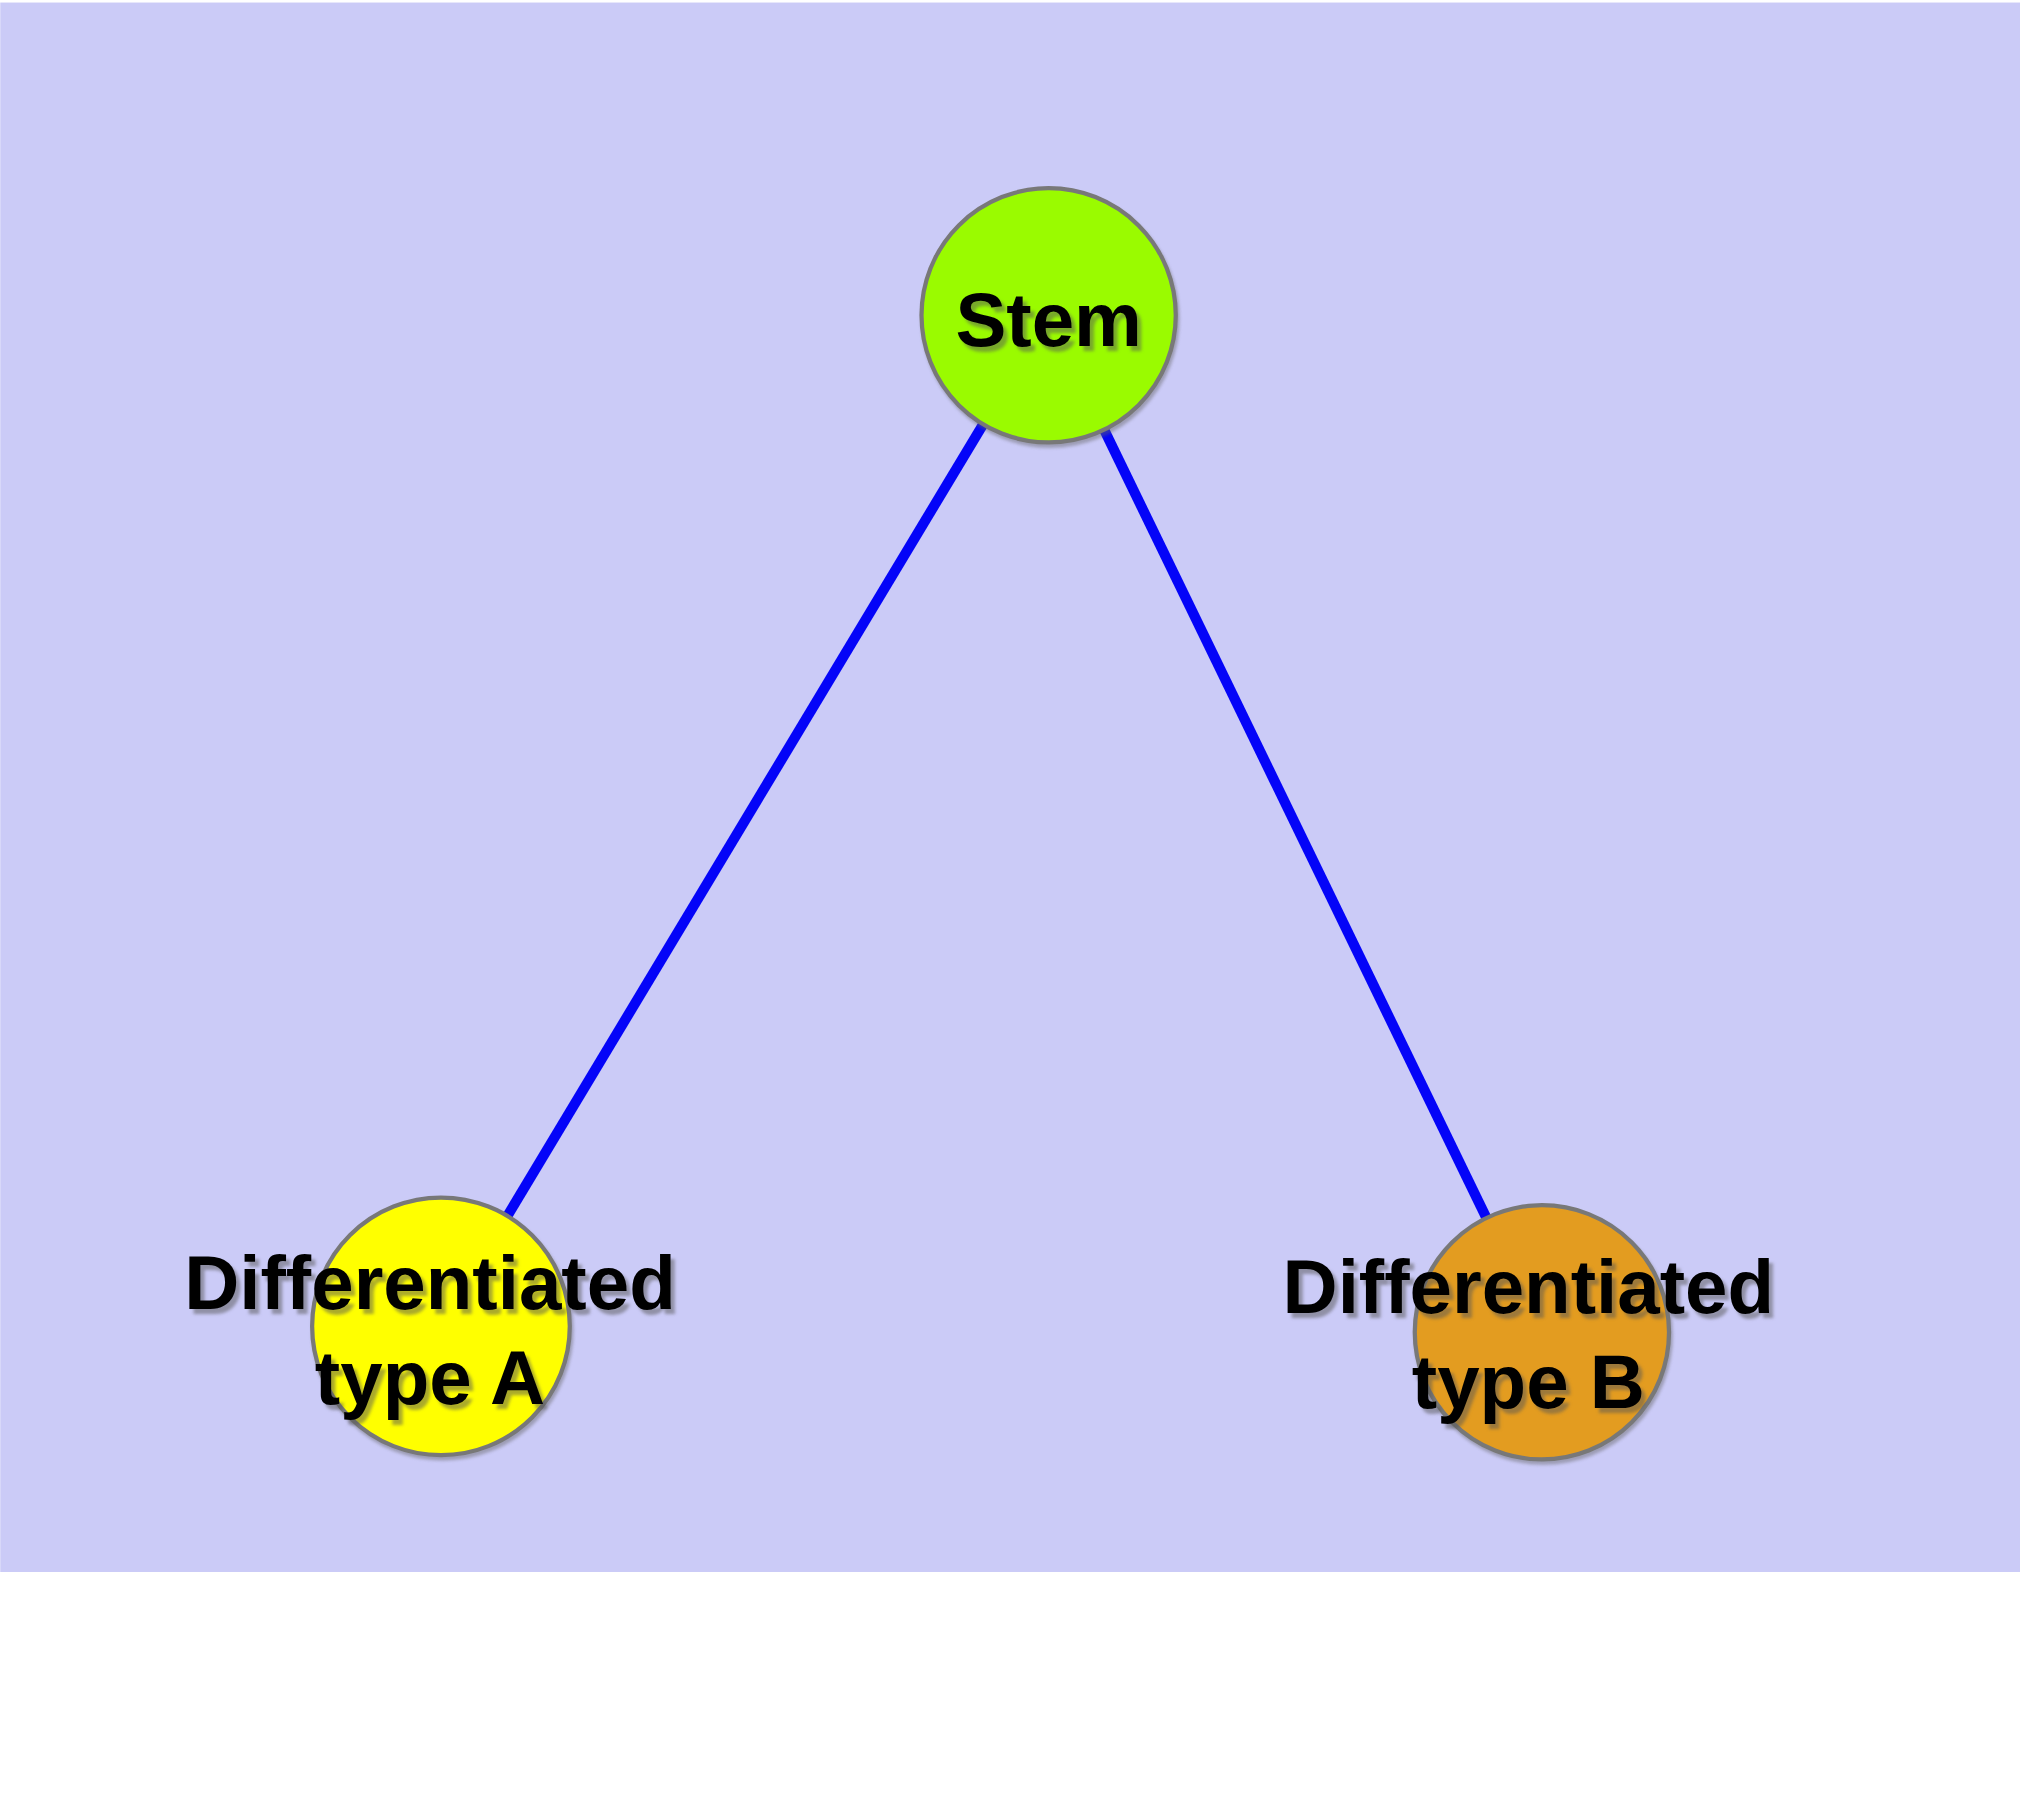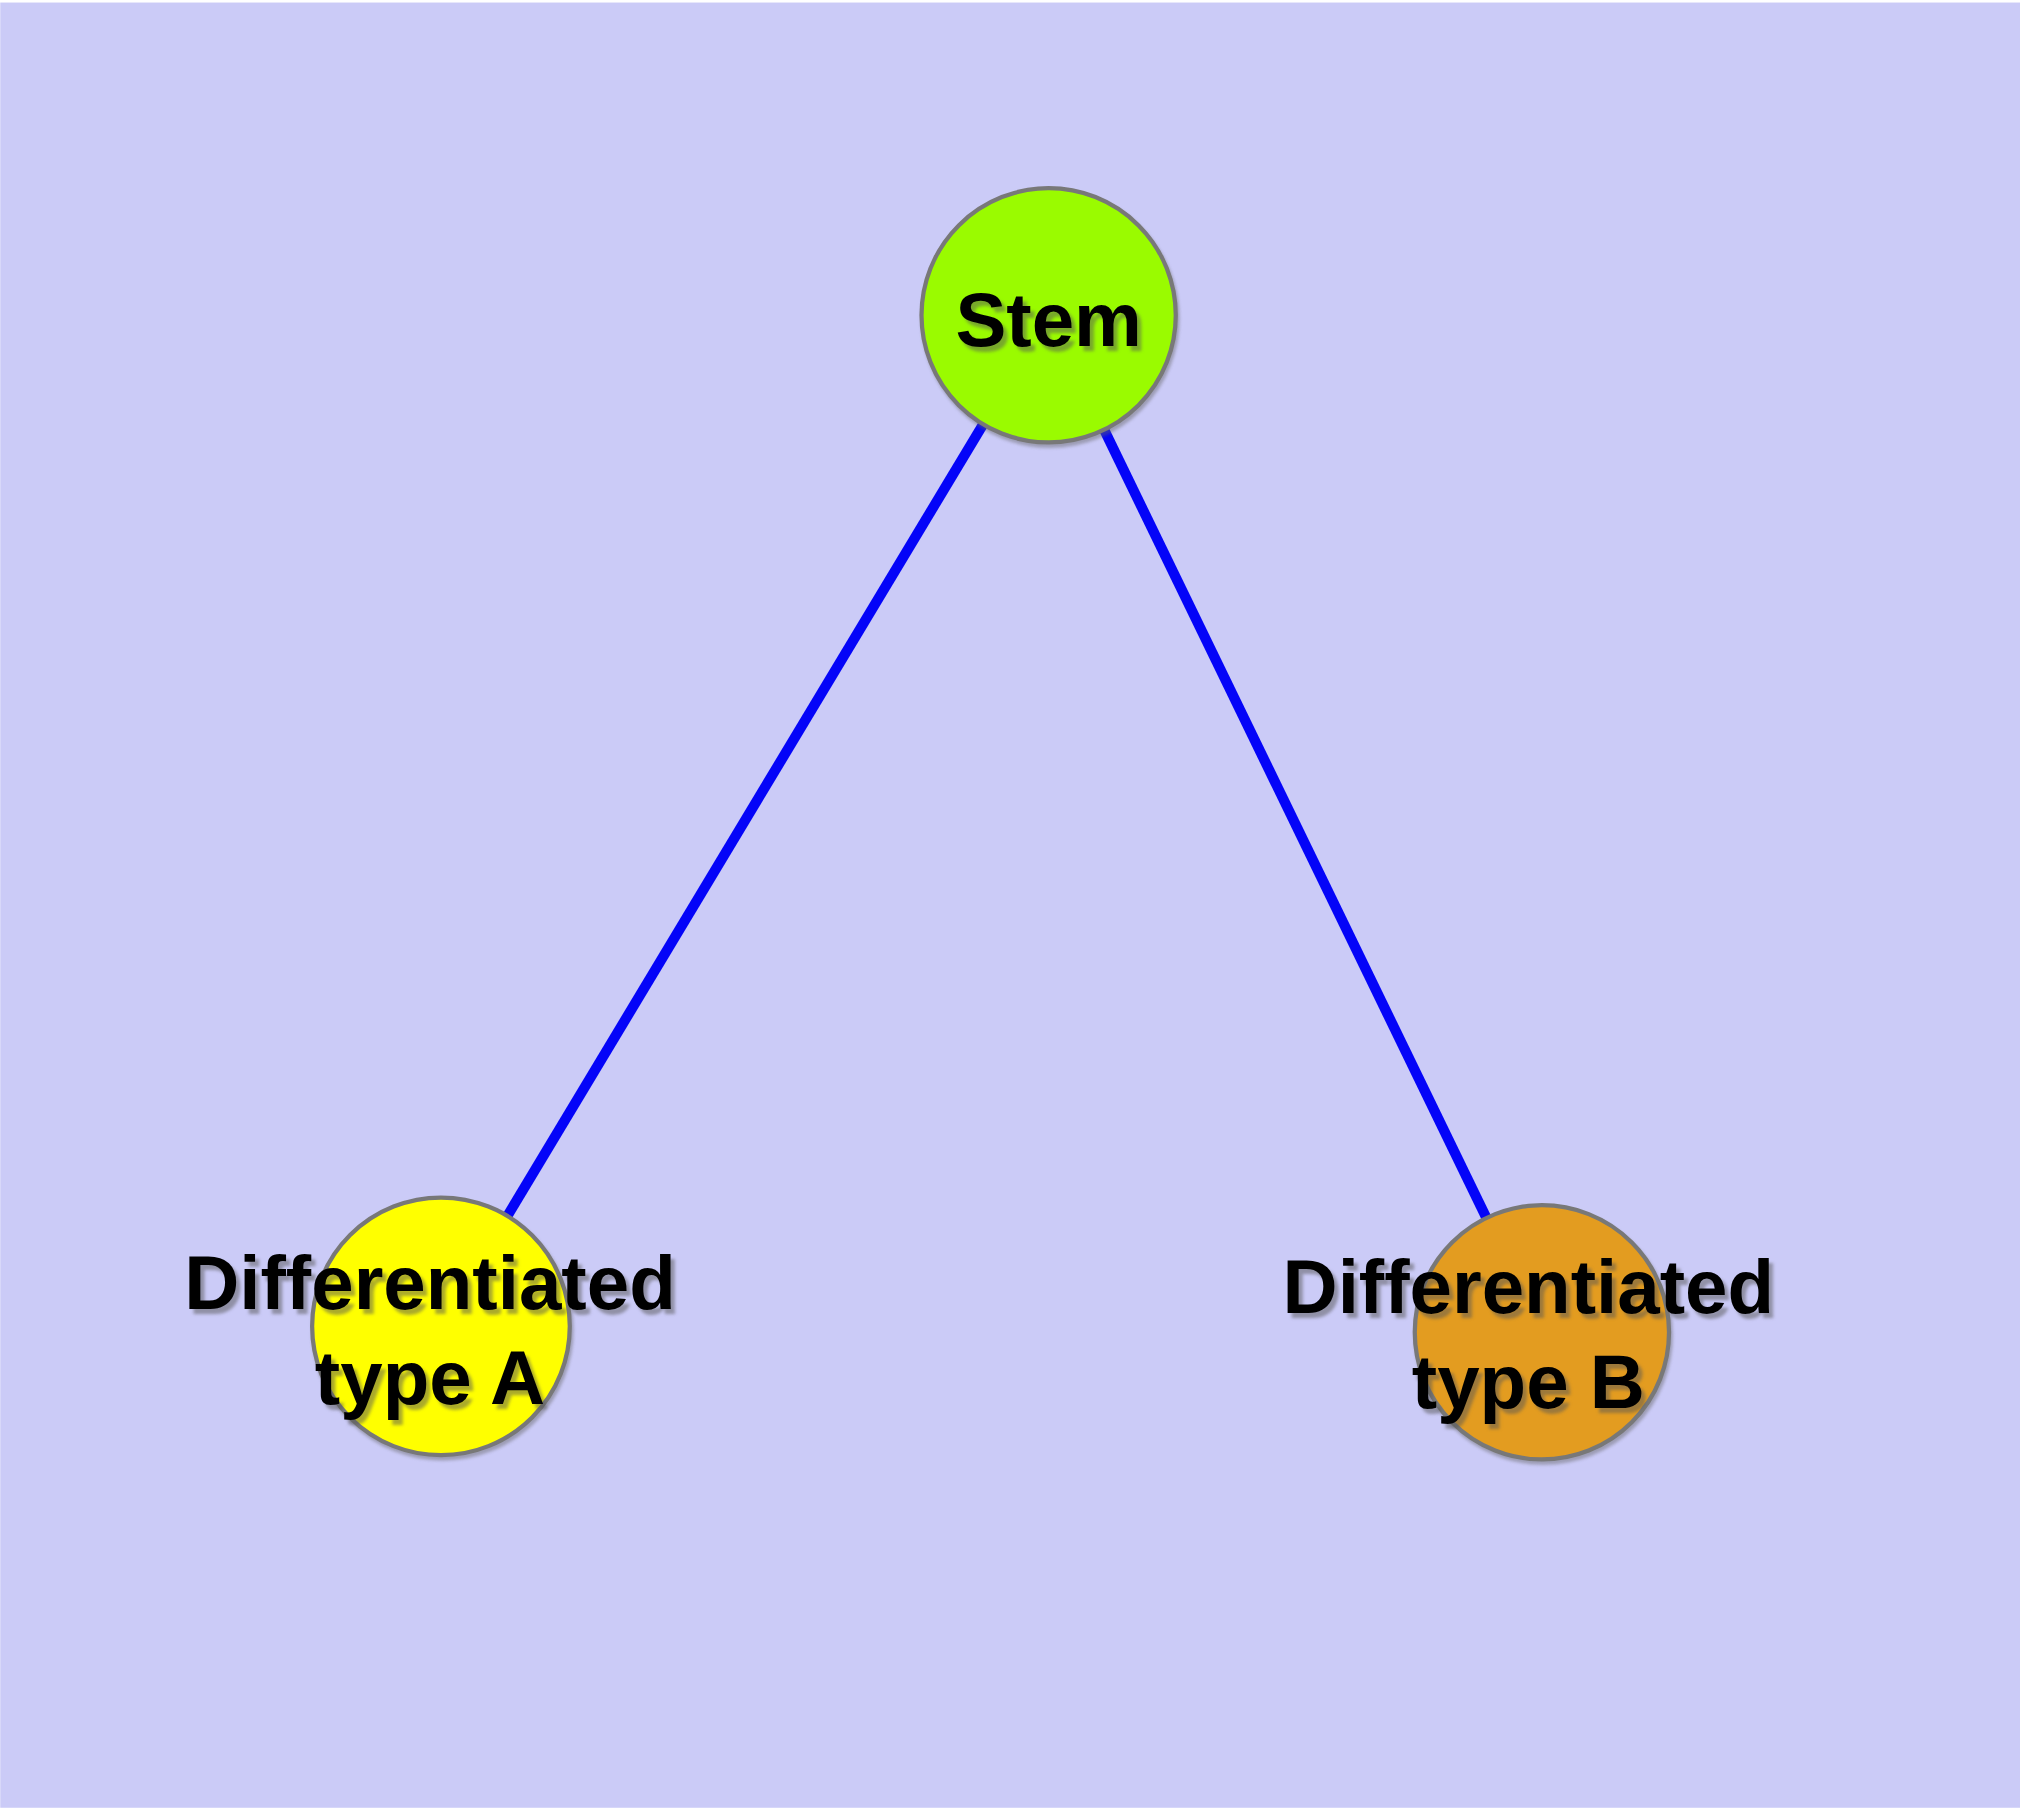--- a/index.html
+++ b/index.html
@@ -4,21 +4,21 @@
 <style>
   html, body {
     margin: 0;
     padding: 0;
     background: #ffffff;
     font-family: "Liberation Sans", sans-serif;
   }
   .stage {
     position: relative;
     width: 2021px;
-    height: 1812px;
+    height: 1572px;
     background: #ffffff;
     overflow: hidden;
   }
   .stage svg {
     position: absolute;
     left: 0;
     top: 0;
     display: block;
   }
   .edge {

